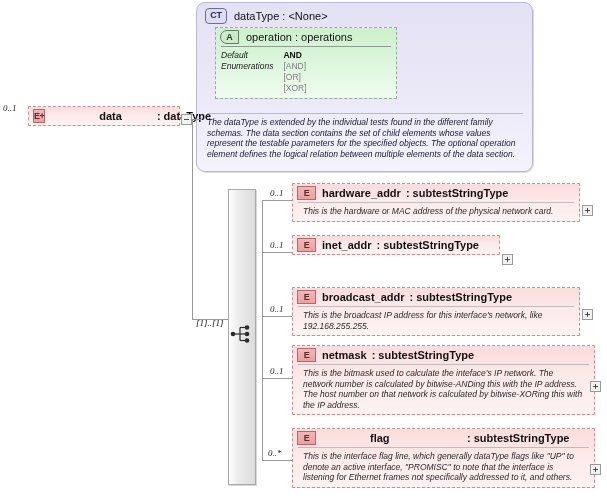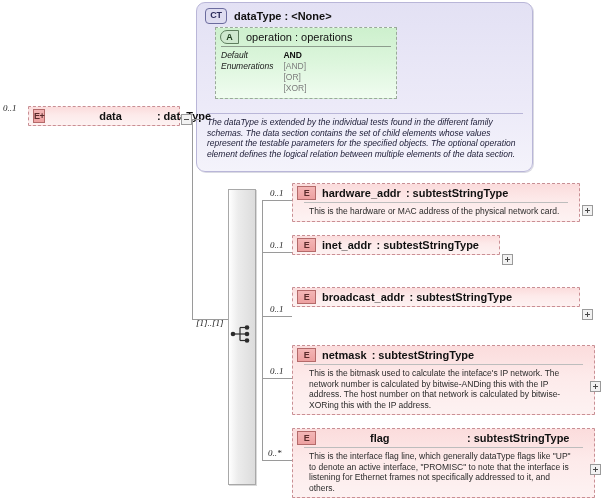--- a/index.html
+++ b/index.html
@@ -41,25 +41,25 @@
     border:1px solid #b46a6a;
     box-sizing:border-box;
     margin-right:6px;
     letter-spacing:-0.5px;
   }
   .badge-e.plus{width:26px;}
   .elem-name{font-size:11px;font-weight:bold;color:#111;}
   .elem-type{font-size:11px;font-weight:bold;color:#111;margin-left:35px;}
   .gapname{display:inline-block;padding-left:48px;}
   .desc{
-    font-size:8.5px;color:#2a2a2a;
+    font-size:8.5px;font-style:italic;color:#2a2a2a;
     line-height:10.5px;
     padding:3px 5px 4px 5px;
     border-top:1px solid #bdbdbd;
-    margin:0 11px;
+    margin:0 5px;
   }
   .card{
     position:absolute;
     font-size:9px;font-style:italic;color:#222;
     font-family:"Liberation Serif", serif;
     white-space:nowrap;
   }
 
   
   .btn{
@@ -98,21 +98,21 @@
     width:22px;height:16px;line-height:12px;
     text-align:center;font-size:9px;font-weight:bold;
     color:#2b2b5a;
     background:#dedcf0;
     border:1px solid #6b6b9e;
     border-radius:4px;
     box-sizing:border-box;
     margin-right:7px;
     letter-spacing:-0.3px;
   }
-  .ct-label{font-size:11px;font-weight:bold;color:#111;text-align:right;}
+  .ct-label{font-size:11px;font-weight:normal;color:#111;text-align:right;}
 
   
   .attrbox{
     position:absolute;left:18px;top:24px;width:182px;
     border:1px dashed #9aa89a;
     background:linear-gradient(to bottom,#cdf0cd 0%,#ddf6dd 50%,#f0fcf0 100%);
     box-sizing:border-box;
   }
   .attr-title{display:flex;align-items:center;padding:2px 6px 2px 4px;white-space:nowrap;}
   .badge-a{
@@ -251,20 +251,21 @@
   <div class="btn plus" style="left:502px;top:254px;"></div>
 
   <div class="ln h" style="left:262px;top:316px;width:30px;"></div>
   <div class="card" style="left:270px;top:304px;">0..1</div>
   <div class="elembox" style="left:292px;top:287px;width:288px;">
     <div class="titlerow">
       <span class="badge-e">E</span>
       <span class="elem-name">broadcast_addr</span>
       <span class="elem-type" style="margin-left:5px;">: subtestStringType</span>
     </div>
+    <div class="desc">This is the broadcast IP address for this interface's network, like 192.168.255.255.</div>
   </div>
   <div class="btn plus" style="left:582px;top:309px;"></div>
 
   <div class="ln h" style="left:262px;top:378px;width:30px;"></div>
   <div class="card" style="left:270px;top:366px;">0..1</div>
   <div class="elembox" style="left:292px;top:345px;width:303px;">
     <div class="titlerow">
       <span class="badge-e">E</span>
       <span class="elem-name">netmask</span>
       <span class="elem-type" style="margin-left:5px;">: subtestStringType</span>

